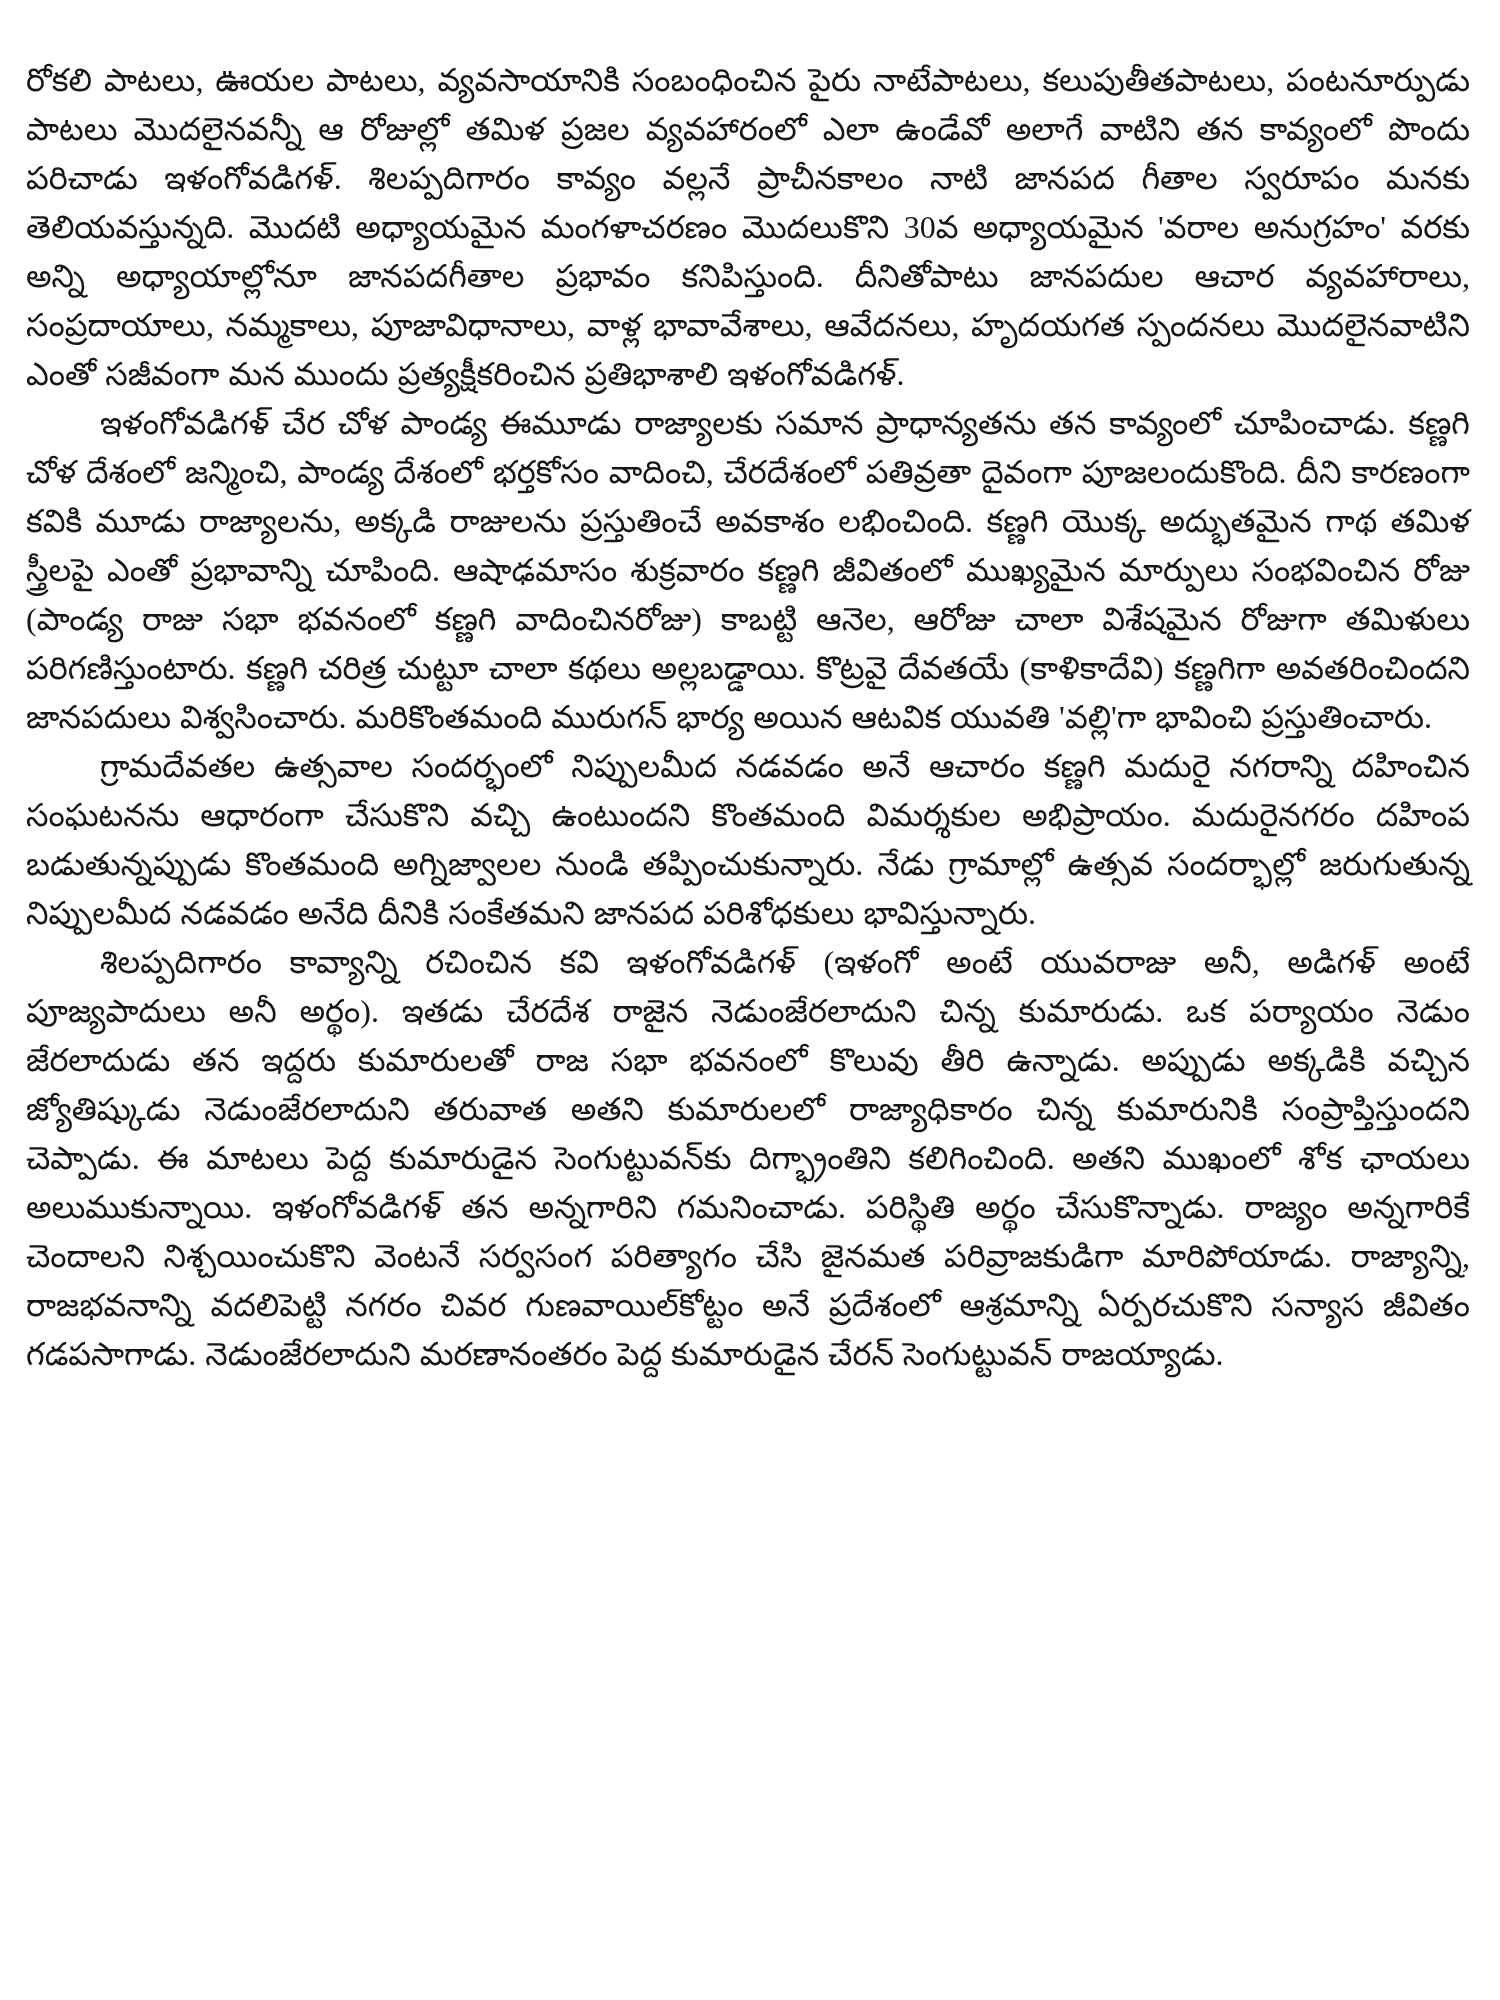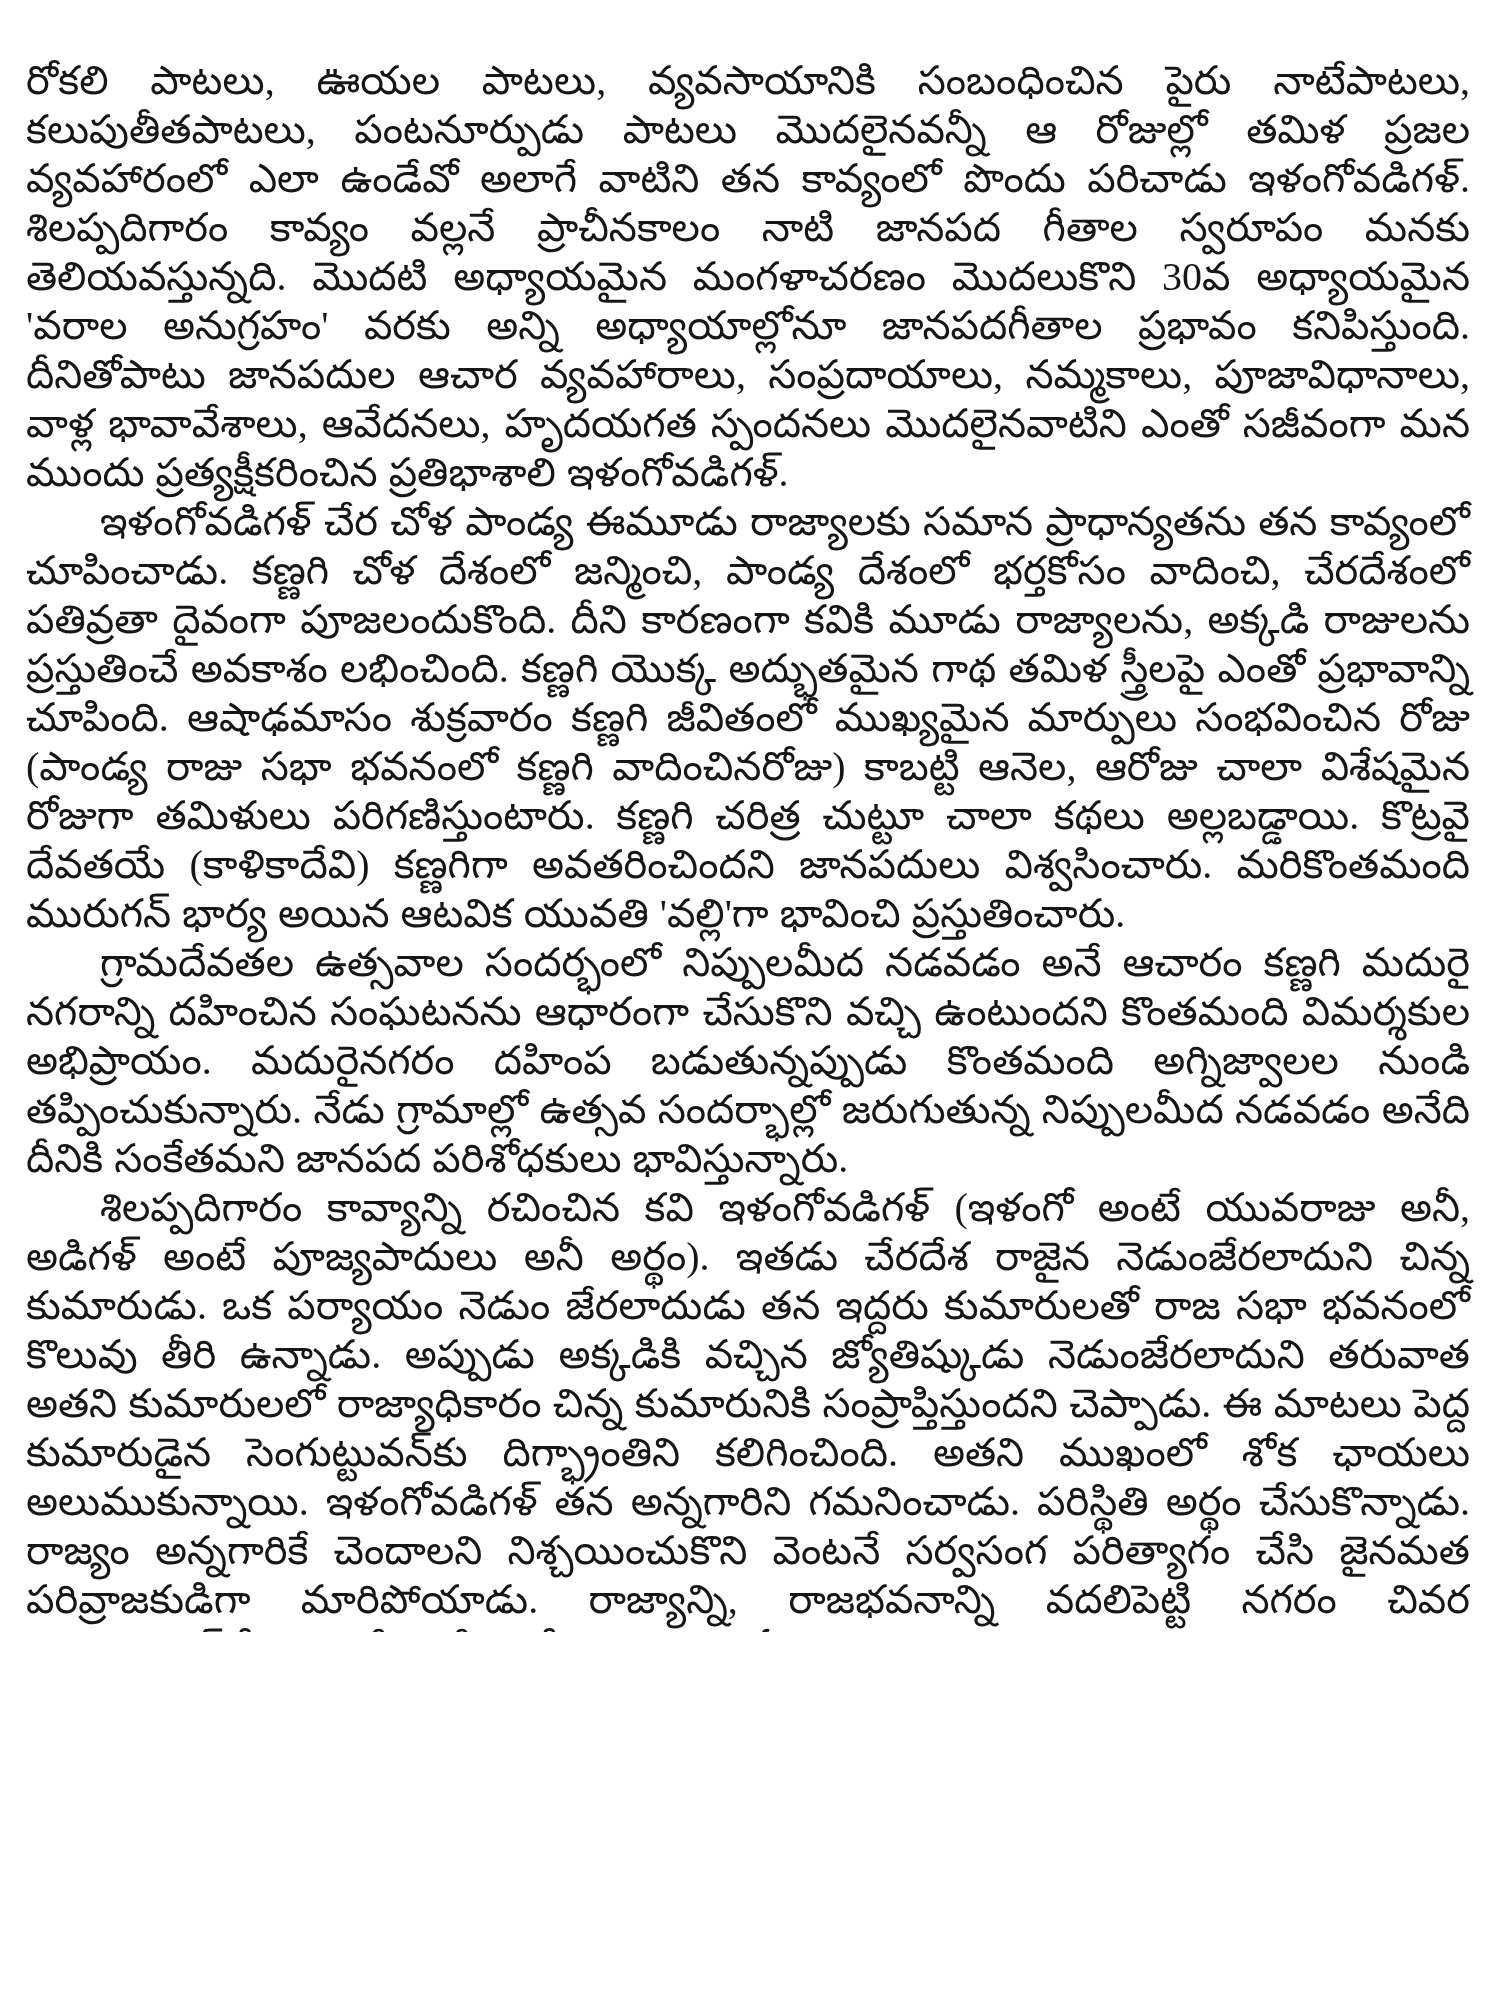--- a/index.html
+++ b/index.html
@@ -10,21 +10,21 @@
   }
   .page {
     position: relative;
     width: 1500px;
     height: 1632px;
     box-sizing: border-box;
     background: #ffffff;
     color: #161616;
     padding: 56px 30px 40px 26px;
     font-family: "Liberation Serif", serif;
-    font-size: 40px;
+    font-size: 32px;
     line-height: 49px;
     text-align: justify;
     overflow: hidden;
   }
   .para {
     margin: 0;
     text-indent: 74px;
     word-spacing: 1px;
   }
   .para.first {

